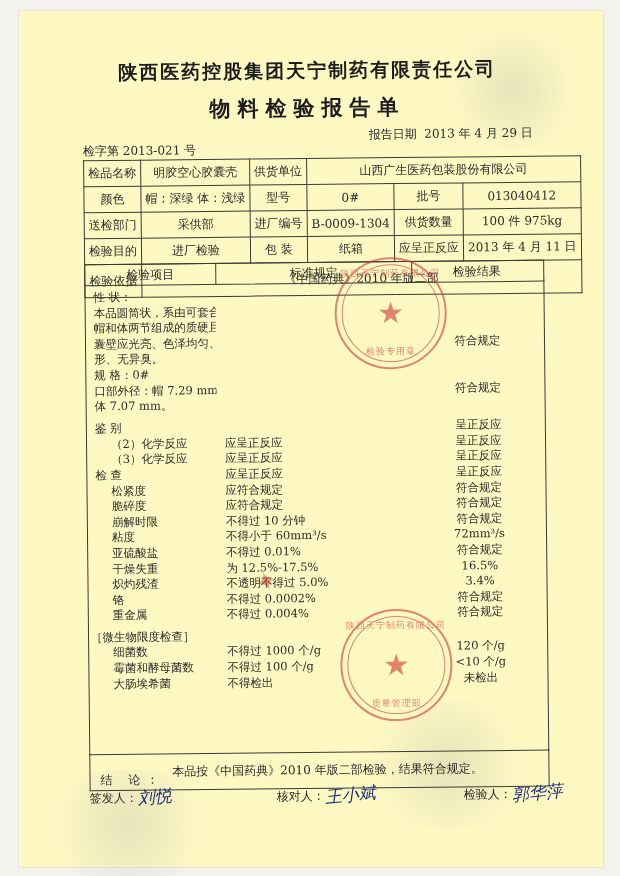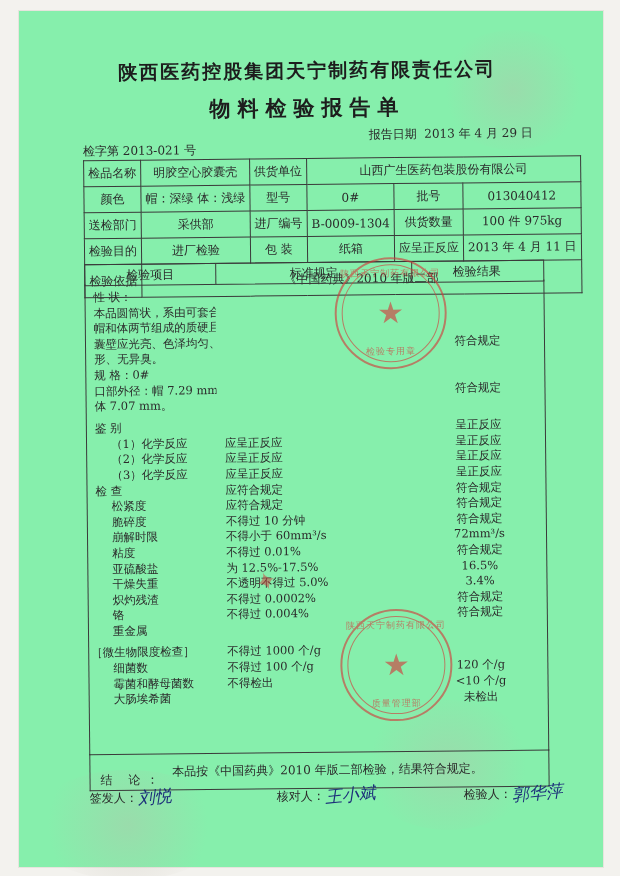--- a/index.html
+++ b/index.html
@@ -12,21 +12,21 @@
   .page{
     position:relative;
     width:620px;height:876px;
     background:#f3f2ee;
   }
   
   .sheet{
     position:absolute;
     left:18px;top:10px;
     width:586px;height:858px;
-    background:#86efac;
+    background:#fef9c3;
     box-shadow:0 0 0 1px #e6e4dd inset;
   }
   .stain{
     position:absolute;border-radius:50%;
     background:radial-gradient(circle,rgba(190,185,170,.35),rgba(190,185,170,0) 70%);
     pointer-events:none;
   }
   .doc{
     position:absolute;
     left:0;top:0;width:586px;height:858px;
@@ -231,21 +231,20 @@
           <div class="rows">
             <div class="r">性  状：</div>
             <div class="r">  本品圆筒状，系由可套合和锁合的</div>
             <div class="r">帽和体两节组成的质硬且有弹性的空壳。</div>
             <div class="r">囊壁应光亮、色泽均匀、切口平整、无变</div>
             <div class="r">形、无异臭。</div>
             <div class="r">规  格：0#</div>
             <div class="r">  口部外径：帽 7.29 mm</div>
             <div class="r">        体 7.07 mm。</div>
             <div class="r" style="height:22px;line-height:26px;">鉴  别</div>
-            <div class="r indent1">（1）化学反应</div>
             <div class="r indent1">（2）化学反应</div>
             <div class="r indent1">（3）化学反应</div>
             <div class="r">检  查</div>
             <div class="r indent1">松紧度</div>
             <div class="r indent1">脆碎度</div>
             <div class="r indent1">崩解时限</div>
             <div class="r indent1">粘度</div>
             <div class="r indent1">亚硫酸盐</div>
             <div class="r indent1">干燥失重</div>
             <div class="r indent1">炽灼残渣</div>
@@ -306,21 +305,21 @@
             <div class="r">符合规定</div>
             <div class="r">符合规定</div>
             <div class="r">符合规定</div>
             <div class="r">72mm³/s</div>
             <div class="r">符合规定</div>
             <div class="r">16.5%</div>
             <div class="r">3.4%</div>
             <div class="r">符合规定</div>
             <div class="r">符合规定</div>
             <div class="r"></div>
-            <div class="r" style="margin-top:22px;">120 个/g</div>
+            <div class="r" style="margin-top:3px;">120 个/g</div>
             <div class="r">&lt;10 个/g</div>
             <div class="r">未检出</div>
             <div class="r"></div>
           </div>
         </div>
       </div>
 
       <div class="concl">
         <span class="k">结    论：</span>
         <span class="v">本品按《中国药典》2010 年版二部检验，结果符合规定。</span>

